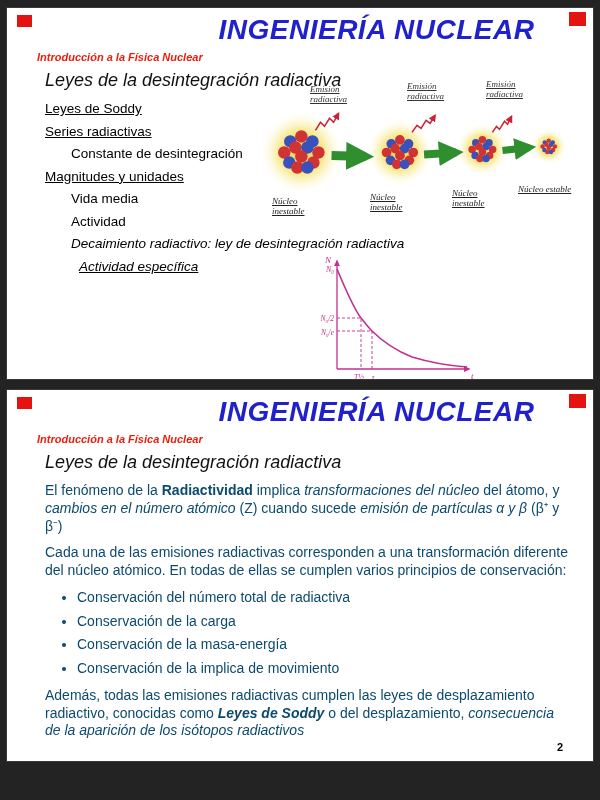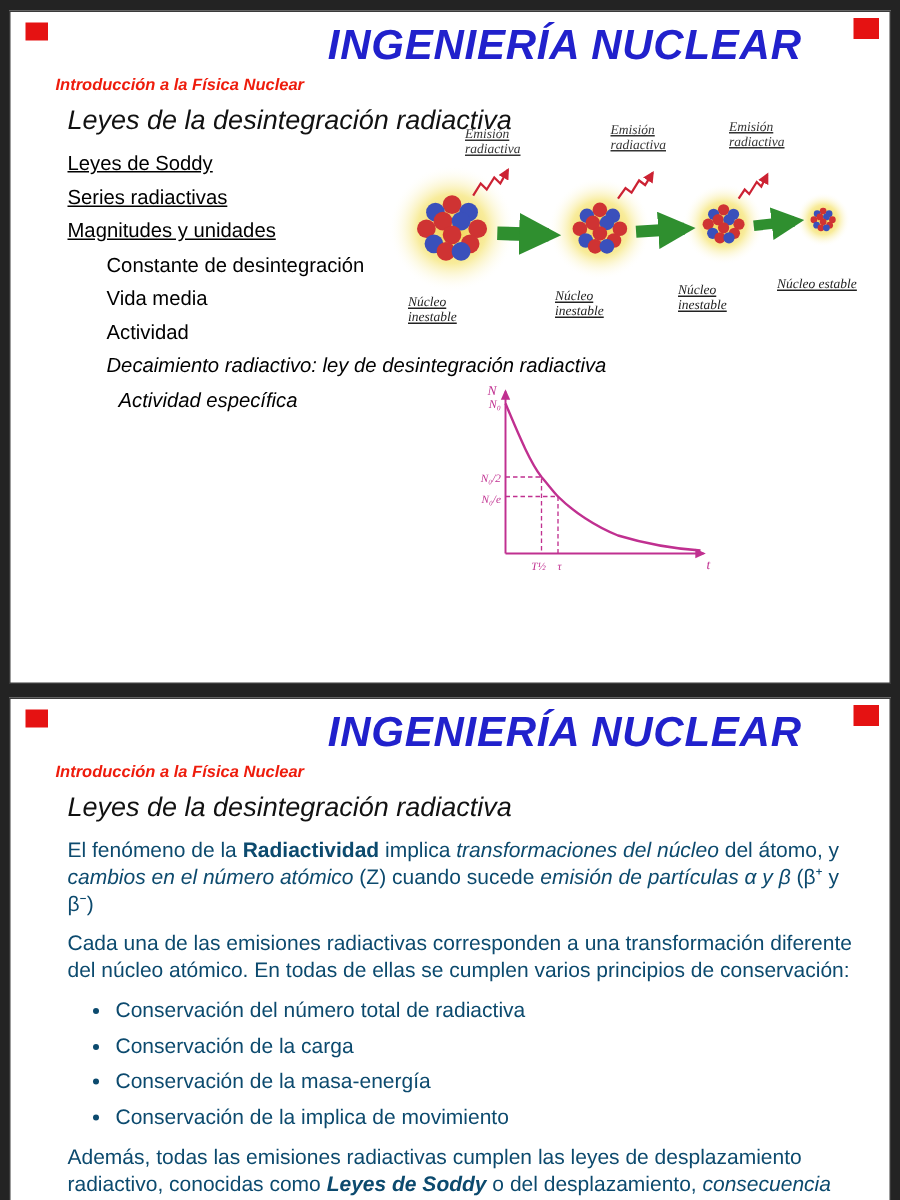--- a/index.html
+++ b/index.html
@@ -4,21 +4,21 @@
 <style>
   * { margin:0; padding:0; box-sizing:border-box; }
   html,body { width:600px; height:800px; }
   body {
     background:#232323;
     font-family:"Liberation Sans", sans-serif;
     overflow:hidden;
   }
   .slide {
     position:relative;
-    width:588px; height:449px;
+    width:588px; height:373px;
     background:#ffffff;
     margin:0 auto;
     overflow:hidden;
     border:1px solid #3a3a3a;
   }
   .slide-1 { margin-top:7px; }
   .slide-2 { margin-top:9px; }
 
   .corner { position:absolute; background:#e51212; }
   .corner.tl { left:10px; top:7px; width:15px; height:12px; }
@@ -37,21 +37,21 @@
   }
   .heading {
     margin:7px 0 0 38px;
     font-size:18px; font-style:italic; color:#111;
   }
 
   
   .s1-list { position:relative; z-index:3; margin:10px 0 0 38px; font-size:13.5px; color:#000; width:460px; }
   .s1-list .item { margin-bottom:7.5px; }
   .item.lvl2 { margin-left:26px; }
-  .item.lvl3 { margin-left:34px; }
+  .item.lvl3 { margin-left:34px;text-decoration:underline; }
   .item.u  { text-decoration:underline; }
   .item.it { font-style:italic; }
 
   
   .diagram { position:absolute; left:232px; top:70px; width:352px; height:150px; z-index:1; }
   .diagram svg { position:absolute; left:0; top:0; }
   .em-label, .nuc-label {
     position:absolute; width:58px; text-align:left;
     font:italic 9px "Liberation Serif", serif;
     color:#333; line-height:1.12;text-decoration:underline;
@@ -79,22 +79,22 @@
   <div class="corner tl"></div>
   <div class="corner tr"></div>
 
   <div class="title">INGENIERÍA NUCLEAR</div>
   <div class="subtitle">Introducción a la Física Nuclear</div>
   <div class="heading">Leyes de la desintegración radiactiva</div>
 
   <div class="s1-list">
     <div class="item lvl1 u">Leyes de Soddy</div>
     <div class="item lvl1 u">Series radiactivas</div>
+    <div class="item lvl2">Constante de desintegración</div>
     <div class="item lvl1 u">Magnitudes y unidades</div>
-    <div class="item lvl2">Constante de desintegración</div>
     <div class="item lvl2">Vida media</div>
     <div class="item lvl2">Actividad</div>
     <div class="item lvl2 it">Decaimiento radiactivo: ley de desintegración radiactiva</div>
     <div class="item lvl3 it">Actividad específica</div>
   </div>
 
   <div class="diagram">
     <svg width="352" height="150" viewBox="0 0 350 149">
       <defs>
         <radialGradient id="glow">

